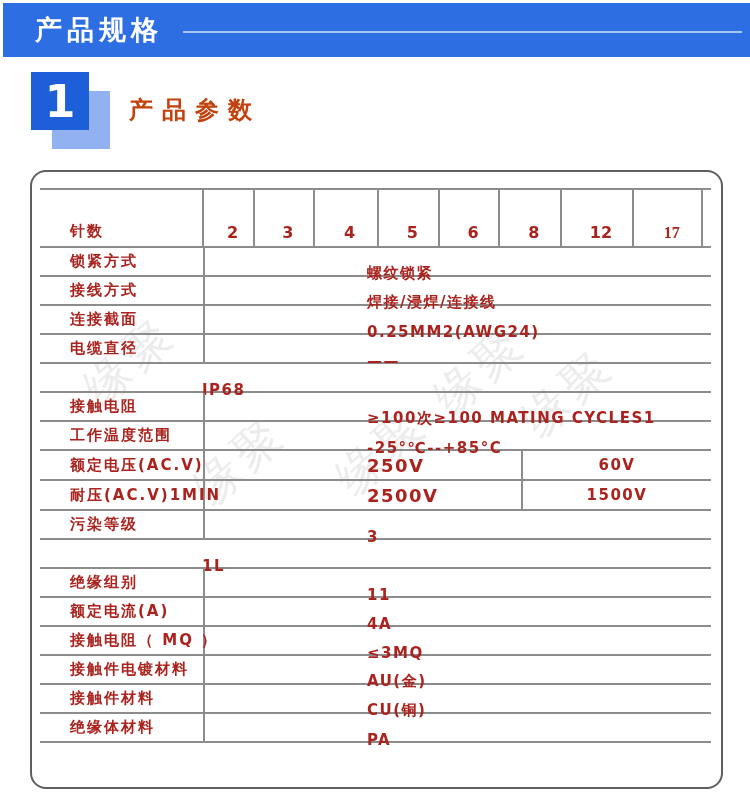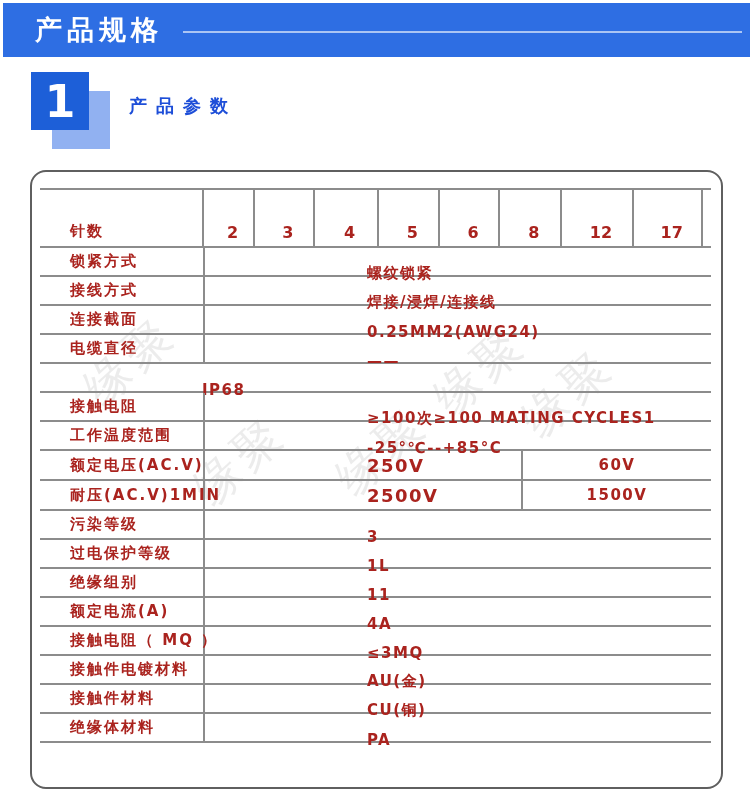--- a/index.html
+++ b/index.html
@@ -17,37 +17,37 @@
   
   .banner{position:absolute;top:3px;left:3px;width:747px;height:54px;background:var(--banner-blue);}
   .banner-title{position:absolute;left:32px;top:0;height:54px;line-height:54px;
     color:#fff;font-size:27px;font-weight:bold;letter-spacing:5px;}
   .banner-line{position:absolute;left:180px;right:8px;top:28px;height:2px;background:rgba(255,255,255,0.6);}
 
   
   .badge-light{position:absolute;left:52px;top:91px;width:58px;height:58px;background:var(--badge-blue-light);opacity:0.85;}
   .badge-dark{position:absolute;left:31px;top:72px;width:58px;height:58px;background:var(--badge-blue);
     display:flex;align-items:center;justify-content:center;color:#fff;font-size:44px;font-weight:bold;}
-  .section-title{position:absolute;left:129px;top:94px;font-size:18px;font-weight:bold;color:#1d4ed8;letter-spacing:9px;}
+  .section-title{position:absolute;left:129px;top:94px;font-size:24px;font-weight:bold;color:#c2410c;letter-spacing:9px;}
 
   
   .panel{position:absolute;left:30px;top:170px;width:693px;height:619px;
     border:2px solid #5f5f5f;border-radius:16px;background:transparent;}
   .tbody{position:absolute;left:8px;right:10px;top:16px;border-top:2px solid var(--line-gray);}
   .trow{display:flex;height:29px;border-bottom:2px solid var(--line-gray);}
   .trow-pins{height:58px;gap:8px;}
   .tlabel{width:165px;border-right:2px solid var(--line-gray);padding-left:30px;
     display:flex;align-items:center;color:var(--text-red);font-size:15px;font-weight:bold;letter-spacing:2px;white-space:nowrap;}
   .trow-pins .tlabel{align-items:flex-end;padding-bottom:5px;}
   .tvalue{flex:1;display:flex;align-items:center;padding-left:162px;
     color:var(--text-red);font-size:15px;font-weight:600;letter-spacing:1.5px;white-space:nowrap;margin-top:24px;}
   .pincell{border-right:2px solid var(--line-gray);display:flex;align-items:flex-end;justify-content:center;
     padding-bottom:4px;color:var(--text-red);font-size:16px;font-weight:600;}
   .pincell.c0{width:43px;}.pincell.c1{width:52px;}.pincell.c2{width:56px;}.pincell.c3{width:54px;}
-  .pincell.c4{width:52px;}.pincell.c5{width:54px;}.pincell.c6{width:65px;}.pincell.c7{width:61px;}
+  .pincell.c4{width:52px;}.pincell.c5{width:54px;}.pincell.c6{width:65px;}.pincell.c7{width:61px;font-family:Liberation Serif, serif;}
   .pincell.c8{flex:1;border-right:none;}
   .tvalue-left{width:318px;border-right:2px solid var(--line-gray);display:flex;align-items:center;
     padding-left:162px;color:var(--text-red);font-size:18px;font-weight:600;letter-spacing:1.5px;}
   .tvalue-right{flex:1;display:flex;align-items:center;justify-content:center;
     color:var(--text-red);font-size:15px;font-weight:600;letter-spacing:1.5px;}
 
   
   .wm{position:absolute;font-size:46px;color:rgba(100,100,100,0.12);
     transform:rotate(-42deg);letter-spacing:6px;pointer-events:none;white-space:nowrap;}
   .wm1{left:78px;top:330px;}
@@ -129,21 +129,20 @@
         <div class="tlabel">耐压(AC.V)1MIN</div>
         <div class="tvalue-left">2500V</div>
         <div class="tvalue-right">1500V</div>
       </div>
 
       <div class="trow">
         <div class="tlabel">污染等级</div>
         <div class="tvalue">3</div>
       </div>
       <div class="trow">
-        <div class="tlabel">过电保护等级</div>
         <div class="tvalue">1L</div>
       </div>
       <div class="trow">
         <div class="tlabel">绝缘组别</div>
         <div class="tvalue">11</div>
       </div>
       <div class="trow">
         <div class="tlabel">额定电流(A)</div>
         <div class="tvalue">4A</div>
       </div>

